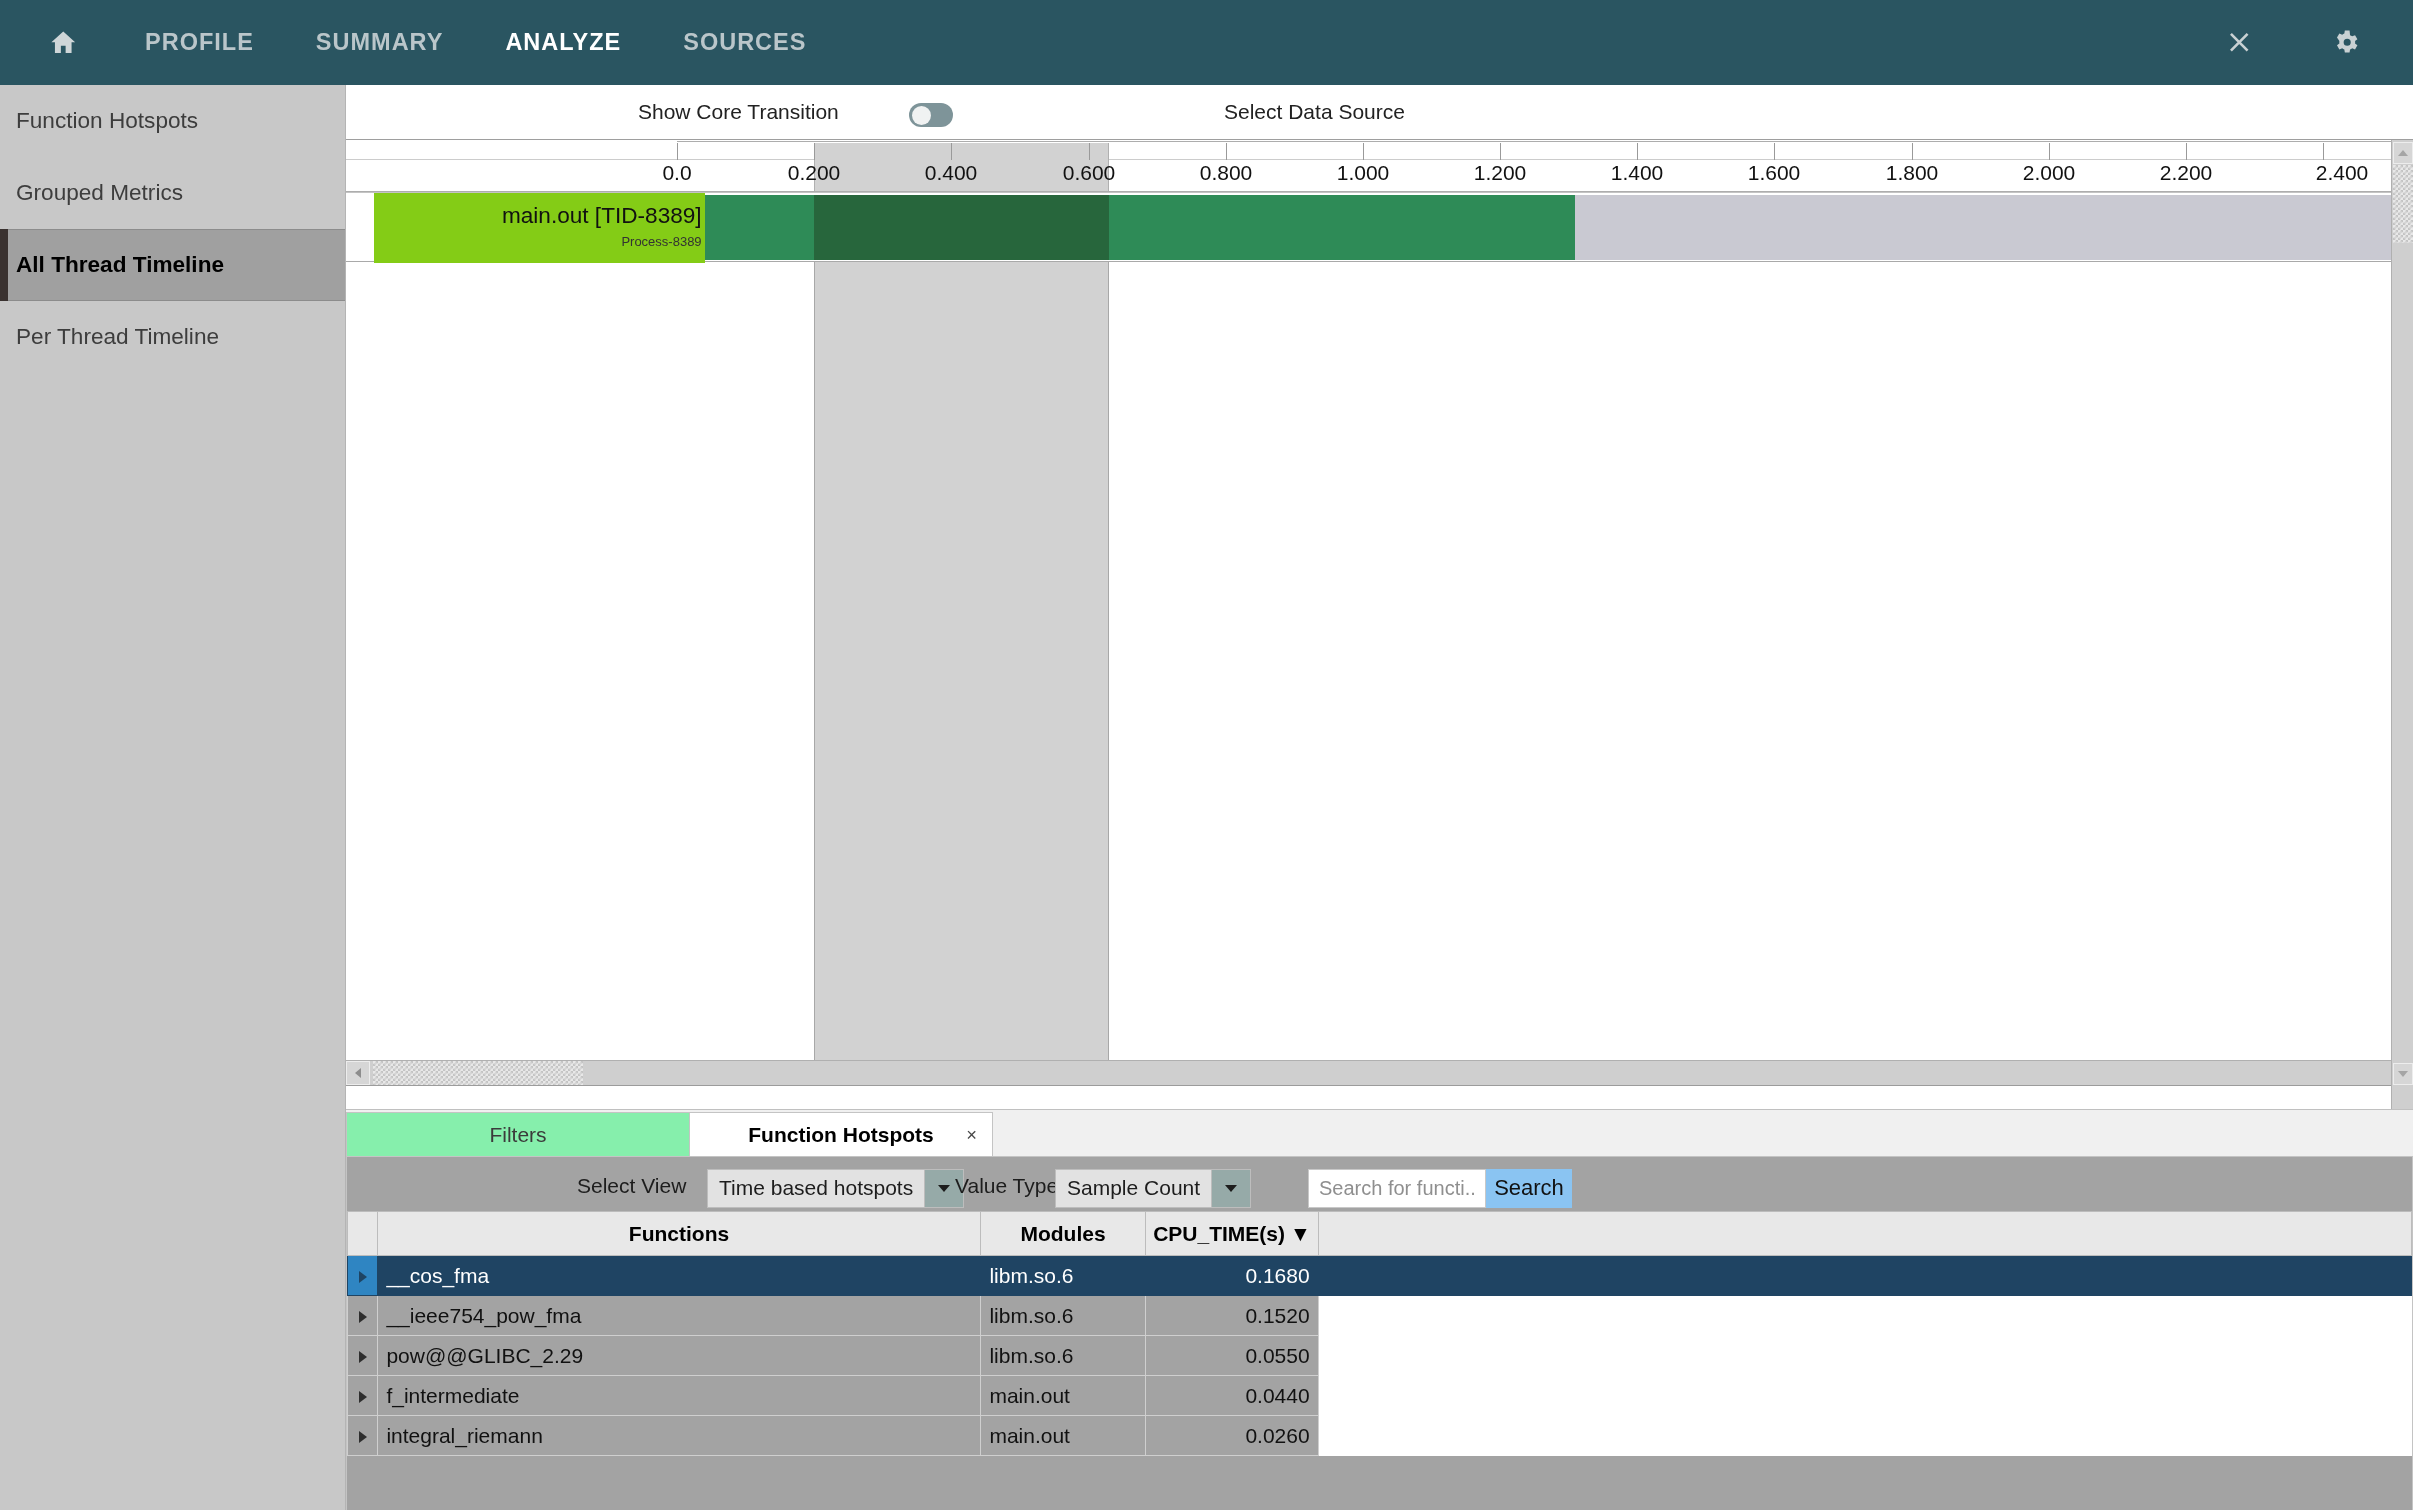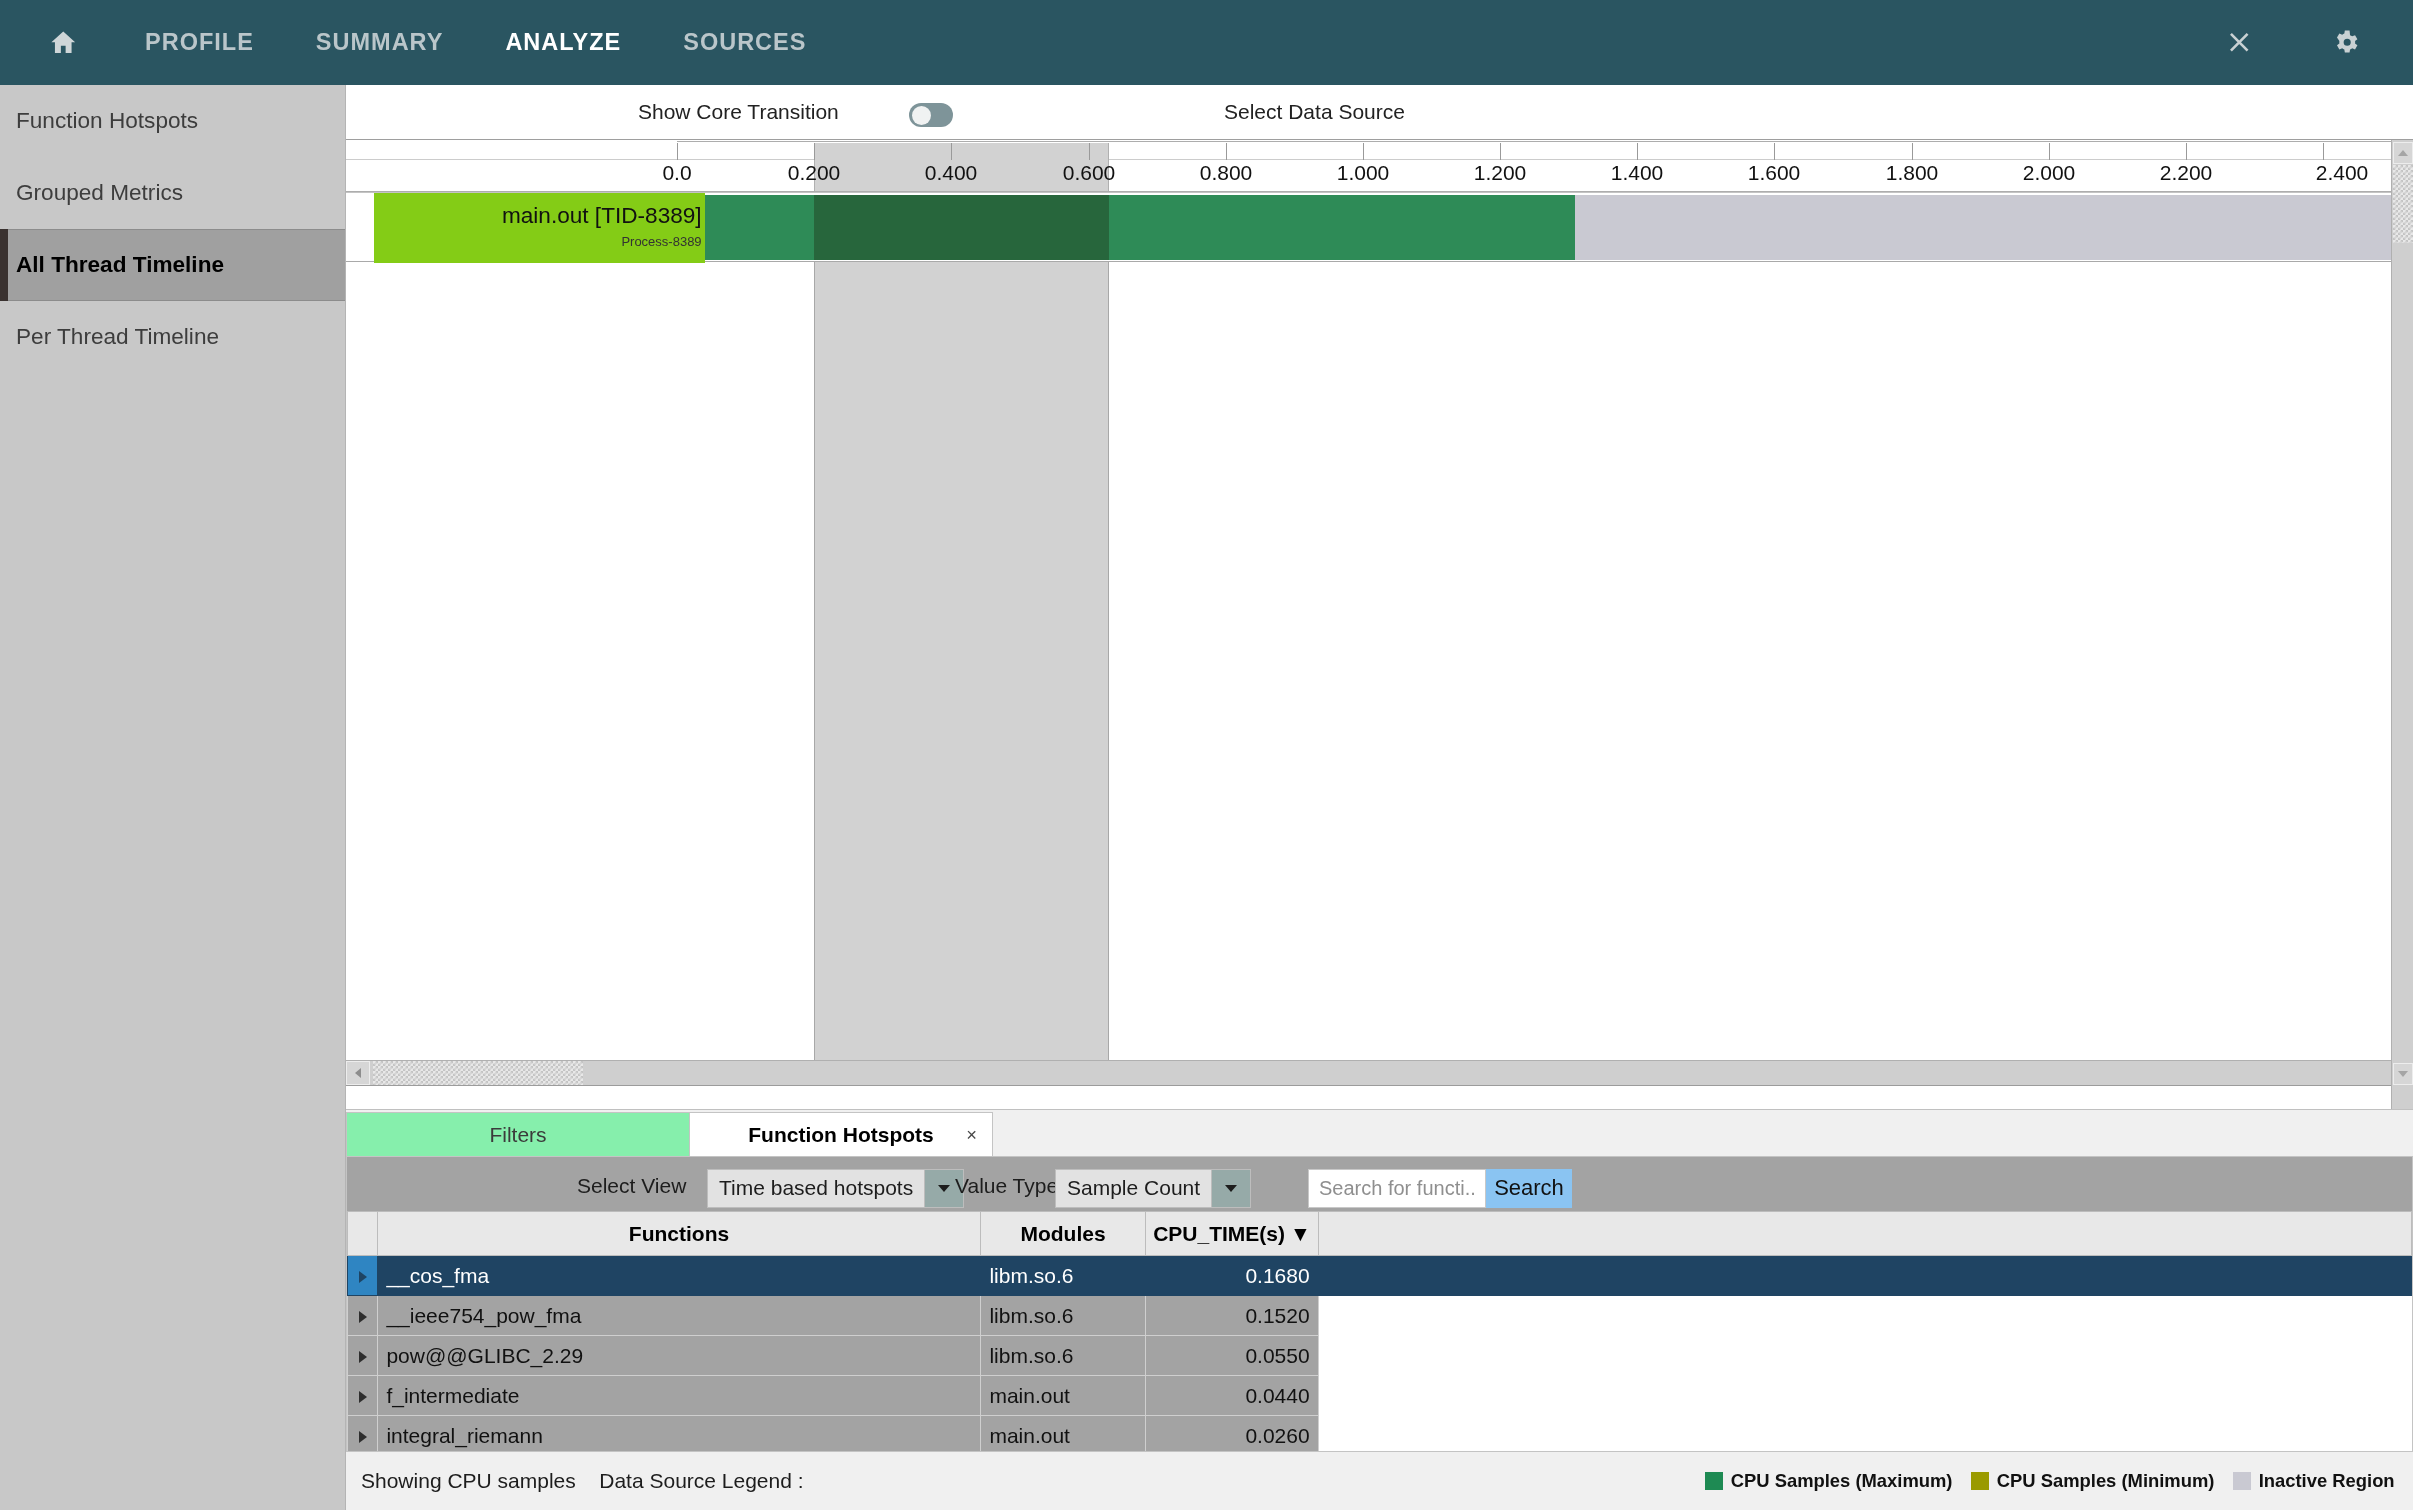--- a/index.html
+++ b/index.html
@@ -463,35 +463,17 @@
                 <td class="exp"><i></i></td>
                 <td>integral_riemann</td>
                 <td>main.out</td>
                 <td class="c-cpu">0.0260</td>
                 <td style="border: 0.8px solid rgb(255, 255, 255); background: rgb(255, 255, 255);"></td>
               </tr>
             </tbody>
         </table>
       </div>
 
-      <div class="statusbar">
-        <div class="s1">Showing CPU samples</div>
-        <div class="s2">Data Source Legend :</div>
-        <div class="legend" id="legend">
-            <div class="item">
-              <div class="sw" style="background: rgb(30, 138, 83);"></div>
-              <div class="lt">CPU Samples (Maximum)</div>
-            </div>
-            <div class="item">
-              <div class="sw" style="background: rgb(154, 154, 0);"></div>
-              <div class="lt">CPU Samples (Minimum)</div>
-            </div>
-            <div class="item">
-              <div class="sw" style="background: rgb(201, 201, 210);"></div>
-              <div class="lt">Inactive Region</div>
-            </div>
-          </div>
-      </div>
     </div>
 
   </div>
 </div>
 
 
 </body></html>

